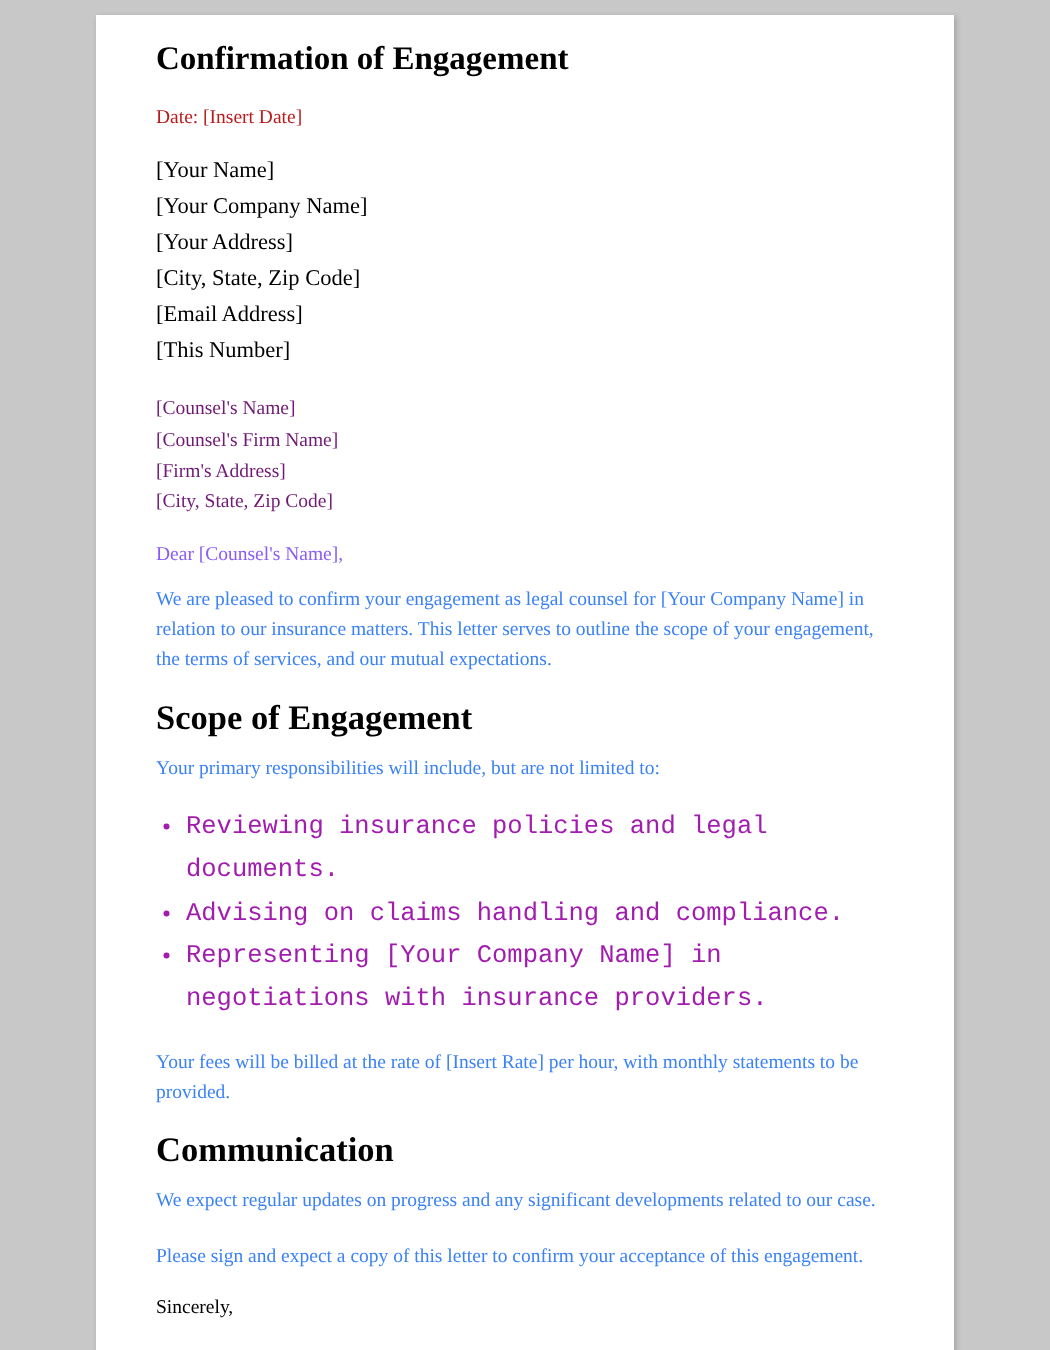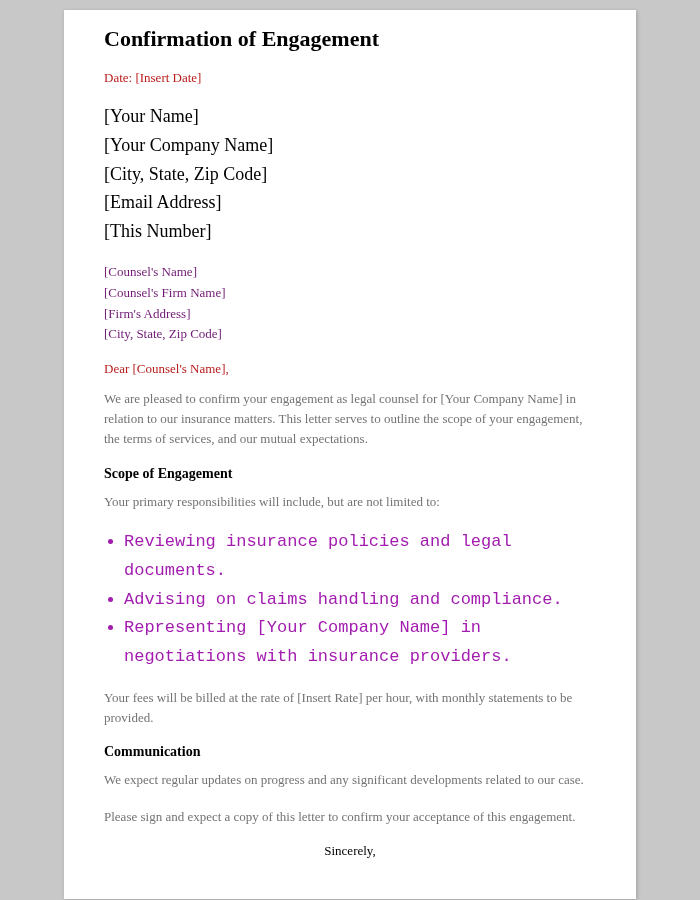--- a/index.html
+++ b/index.html
@@ -34,48 +34,48 @@
       color: #000;
     }
 
     .doc-date {
       font-size: 13px;
       margin-bottom: 16px;
       color: #b91c1c;
     }
 
     .sender-block {
-      font-size: 18px;
+      font-size: 15px;
       line-height: 1.6;
       margin-bottom: 16px;
       color: #000;
     }
 
     .recipient-block {
       font-size: 13px;
       line-height: 1.6;
       margin-bottom: 16px;
       color: #701a75;
     }
 
     .salutation {
       font-size: 13px;
       margin-bottom: 12px;
-      color: #b91c1c;
+      color: #8b5cf6;
     }
 
     .body-paragraph {
       font-size: 13px;
       line-height: 1.55;
       margin-bottom: 16px;
-      color: #737373;
+      color: #3b82f6;
     }
 
     .section-heading {
-      font-size: 14px;
+      font-size: 23px;
       font-weight: bold;
       margin-bottom: 10px;
       margin-top: 4px;
       color: #000;
       font-family: 'Times New Roman', Times, serif;
     }
 
     .bullet-list {
       margin-left: 20px;
       margin-bottom: 16px;
@@ -86,35 +86,35 @@
     }
 
     .bullet-list li {
       list-style-type: disc;
     }
 
     .sincerely {
       font-size: 13px;
       margin-top: 16px;
       color: #000;
-      text-align: center;
     }
   </style>
 </head>
 <body>
 
 <div class="document-container">
 
   <h1 class="doc-title">Confirmation of Engagement</h1>
 
   <p class="doc-date">Date: [Insert Date]</p>
 
   <div class="sender-block">
       <div>[Your Name]</div>
       <div>[Your Company Name]</div>
+      <div>[Your Address]</div>
       <div>[City, State, Zip Code]</div>
       <div>[Email Address]</div>
       <div>[This Number]</div>
     </div>
 
   <div class="recipient-block">
       <div>[Counsel's Name]</div>
       <div>[Counsel's Firm Name]</div>
       <div>[Firm's Address]</div>
       <div>[City, State, Zip Code]</div>

